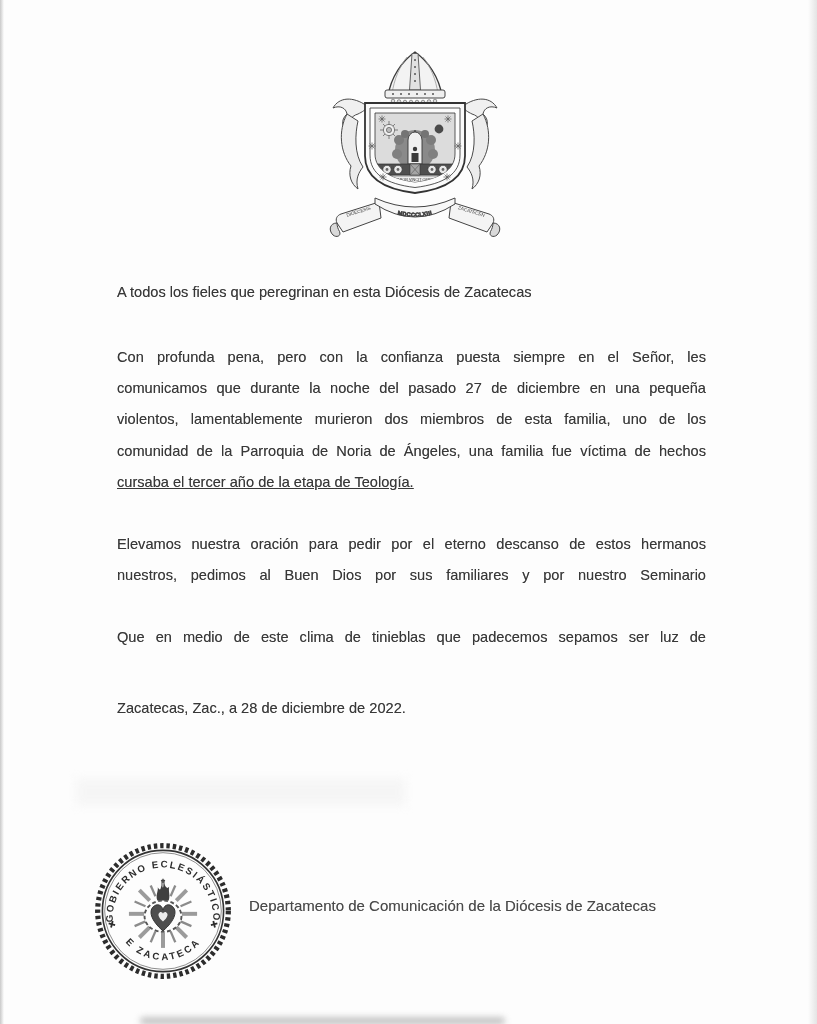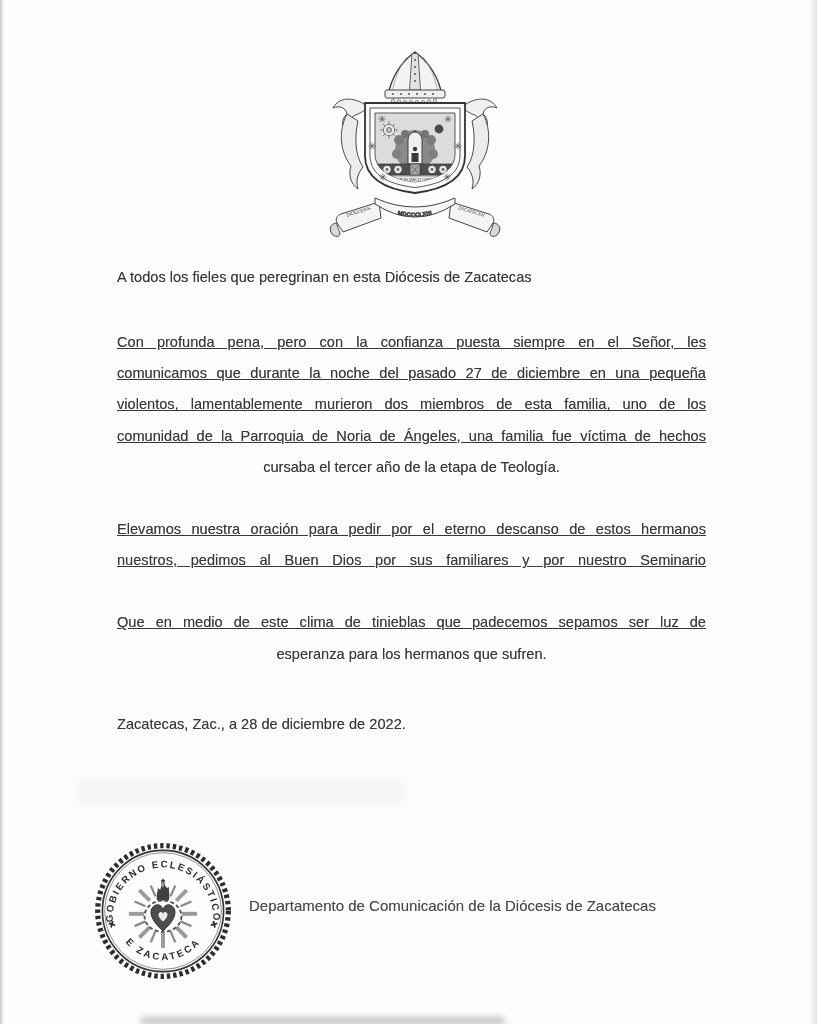--- a/index.html
+++ b/index.html
@@ -22,30 +22,30 @@
   .bottom-smudge{position:absolute;left:140px;top:1017px;width:365px;height:8px;
     background:#a8a8a8;filter:blur(3px);opacity:.65;border-radius:4px;}
   .date-patch{position:absolute;left:76px;top:778px;width:330px;height:28px;
     background:#f3f3f3;filter:blur(5px);opacity:.7;}
 
   
   .crest{position:absolute;left:325px;top:46px;width:180px;height:195px;}
 
   
   .letter{
-    position:absolute;left:117px;top:262px;width:589px;
+    position:absolute;left:117px;top:277px;width:589px;
     color:#383838;font-size:14.6px;
     text-shadow:0 0 .45px rgba(60,60,60,.55);
   }
   .salutation{line-height:31px;margin:0 0 34px 0;text-align:left;}
   .para{margin:0 0 31px 0;}
   .para.p3{margin-bottom:39px;}
   .ln{line-height:31.2px;white-space:normal;}
-  .ln.full{text-align:justify;text-align-last:justify;text-decoration:underline;}
-  .ln.last{text-align:center;}
+  .ln.full{text-align:justify;text-align-last:justify;}
+  .ln.last{text-align:left;text-decoration:underline;}
   .dateline{line-height:31px;margin-top:9px;}
 
   
   .seal{position:absolute;left:92px;top:840px;width:142px;height:142px;}
   .signature{
     position:absolute;left:249px;top:894px;width:440px;
     color:#4a4a4a;font-size:15px;line-height:24px;
     text-shadow:0 0 .5px rgba(80,80,80,.5);
   }
   svg text{font-family:"Liberation Sans", sans-serif;}
@@ -231,21 +231,20 @@
       <div class="ln last">cursaba el tercer año de la etapa de Teología.</div>
     </div>
 
     <div class="para">
       <div class="ln full">Elevamos nuestra oración para pedir por el eterno descanso de estos hermanos</div>
       <div class="ln full">nuestros, pedimos al Buen Dios por sus familiares y por nuestro Seminario</div>
     </div>
 
     <div class="para p3">
       <div class="ln full">Que en medio de este clima de tinieblas que padecemos sepamos ser luz de</div>
-      <div class="ln last">esperanza para los hermanos que sufren.</div>
     </div>
 
     <div class="dateline">Zacatecas, Zac., a 28 de diciembre de 2022.</div>
   </div>
 
   <div class="seal">
     <svg viewBox="0 0 150 150" width="142" height="142">
 
       <circle cx="75" cy="75" r="69" fill="none" stroke="#2c2c2c" stroke-width="5.5" stroke-dasharray="3.6 3.1"></circle>
       <circle cx="75" cy="75" r="64" fill="none" stroke="#333" stroke-width="1.7"></circle>

